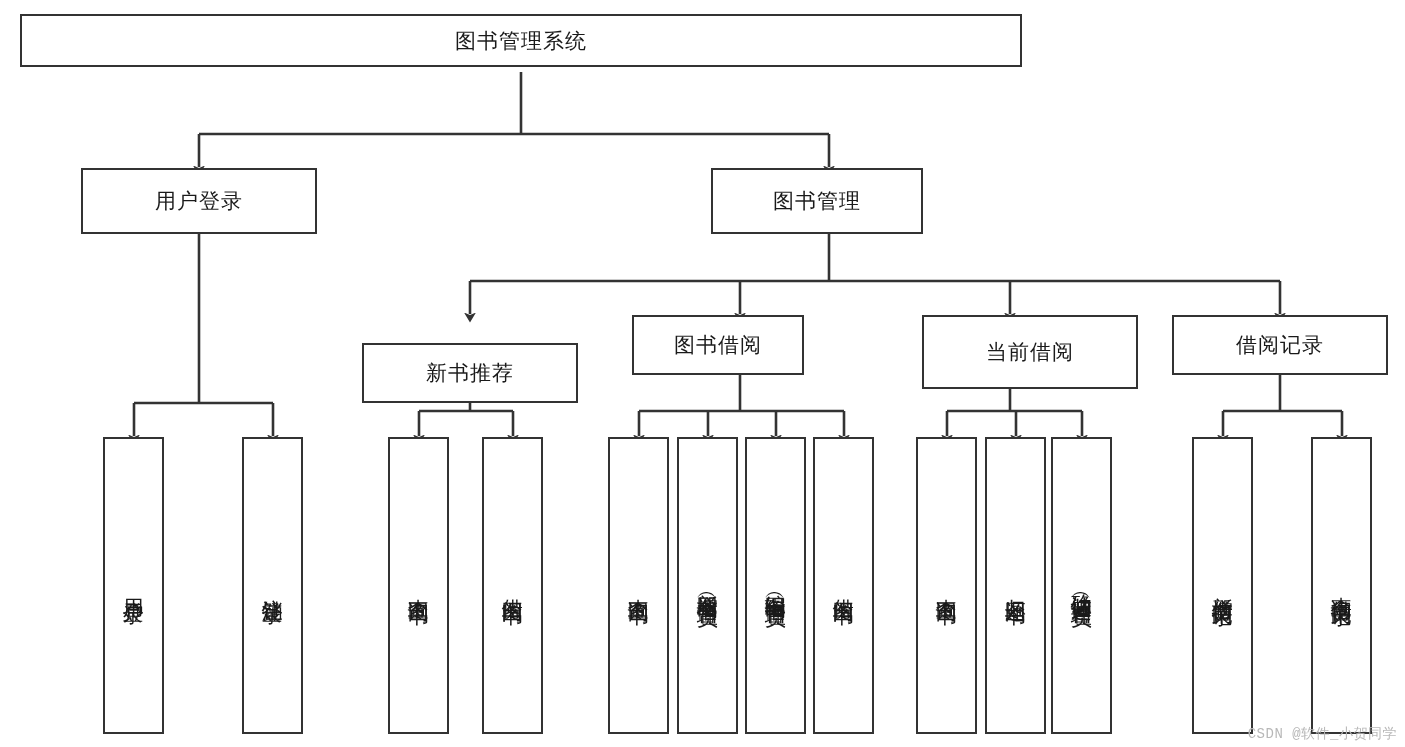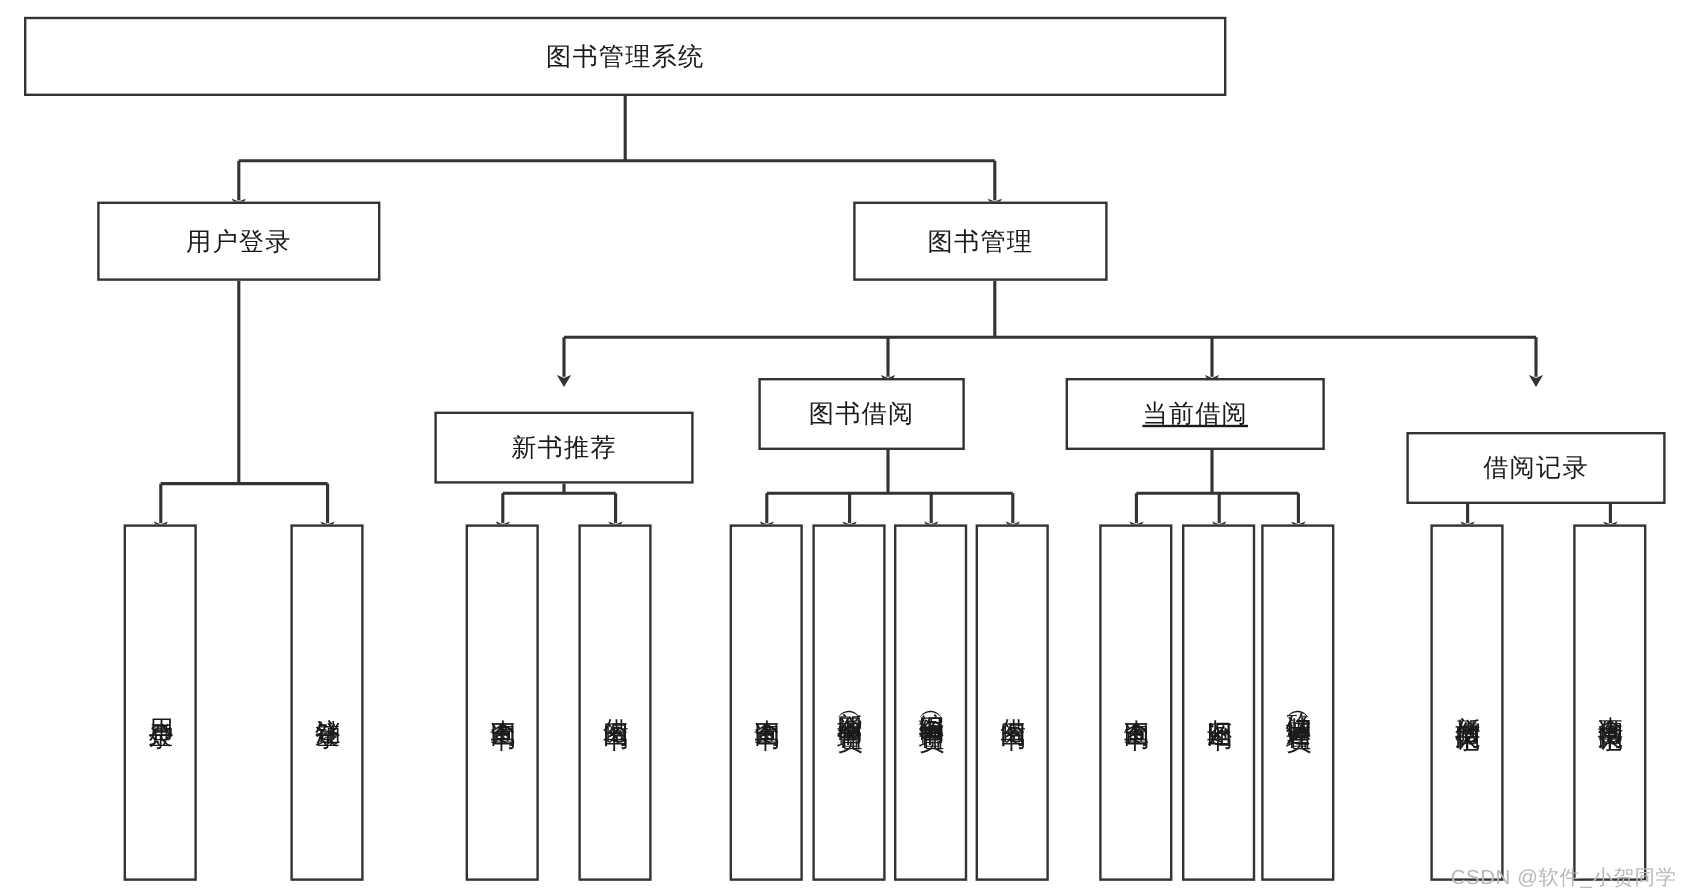--- a/index.html
+++ b/index.html
@@ -51,25 +51,26 @@
     white-space: nowrap;
   }
   .node .label {
     display: block;
     text-align: center;
   }
   #watermark {
     position: absolute;
     right: 8px;
     bottom: 4px;
-    font-size: 17px;
+    font-size: 14px;
     color: #b8b8b8;
     letter-spacing: 0.5px;
     white-space: nowrap;
     user-select: none;
+    font-family: Liberation Mono, monospace;
   }
 </style>
 </head>
 <body>
 
 <div id="canvas">
   <svg id="wires" viewBox="0 0 1405 747" xmlns="http://www.w3.org/2000/svg">
     <defs>
       <marker id="arrow" markerWidth="10" markerHeight="12" refX="1.5" refY="6" orient="auto" markerUnits="userSpaceOnUse">
         <path d="M0,0 L10,6 L0,12 L2.4,6 Z" fill="#333333"></path>
@@ -106,39 +107,39 @@
         <path d="M1016,411 L1016,436" marker-end="url(#arrow)"></path>
         <path d="M1082,411 L1082,436" marker-end="url(#arrow)"></path>
         <path d="M1280,375 L1280,411"></path>
         <path d="M1223,411 L1342,411"></path>
         <path d="M1223,411 L1223,436" marker-end="url(#arrow)"></path>
         <path d="M1342,411 L1342,436" marker-end="url(#arrow)"></path>
       </g>
   </svg>
 
   <div id="nodes-layer">
-      <div class="node horiz" style="left: 20px; top: 14px; width: 1002px; height: 66px;">
+      <div class="node horiz" style="left: 20px; top: 14px; width: 1002px; height: 53px;">
         <span class="label">图书管理系统</span>
       </div>
       <div class="node horiz" style="left: 81px; top: 168px; width: 236px; height: 66px;">
         <span class="label">用户登录</span>
       </div>
       <div class="node horiz" style="left: 711px; top: 168px; width: 212px; height: 66px;">
         <span class="label">图书管理</span>
       </div>
       <div class="node horiz" style="left: 362px; top: 315px; width: 216px; height: 60px; margin-top: 28px;">
         <span class="label">新书推荐</span>
       </div>
       <div class="node horiz" style="left: 632px; top: 315px; width: 172px; height: 60px;">
         <span class="label">图书借阅</span>
       </div>
-      <div class="node horiz" style="left: 888px; top: 315px; width: 216px; height: 60px; text-decoration: underline;">
+      <div class="node horiz" style="left: 922px; top: 315px; width: 216px; height: 74px;">
         <span class="label">当前借阅</span>
       </div>
-      <div class="node horiz" style="left: 1172px; top: 315px; width: 216px; height: 60px; margin-top: 45px;">
+      <div class="node horiz" style="left: 1172px; top: 315px; width: 216px; height: 60px;">
         <span class="label">借阅记录</span>
       </div>
       <div class="node vert" style="left: 103px; top: 437px; width: 61px; height: 297px;">
         <span class="label">用户登录</span>
       </div>
       <div class="node vert" style="left: 242px; top: 437px; width: 61px; height: 297px;">
         <span class="label">注销登录</span>
       </div>
       <div class="node vert" style="left: 388px; top: 437px; width: 61px; height: 297px;">
         <span class="label">查询图书</span>

